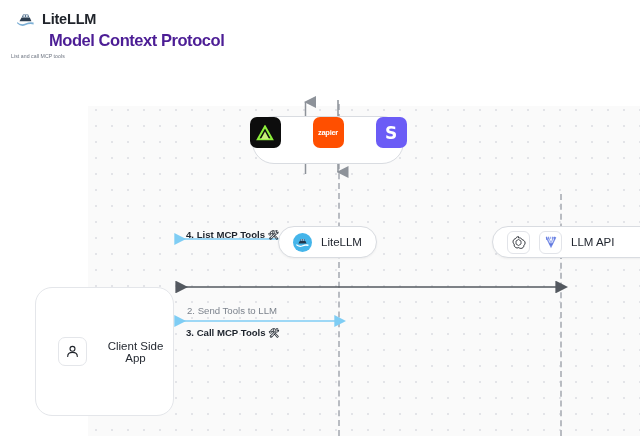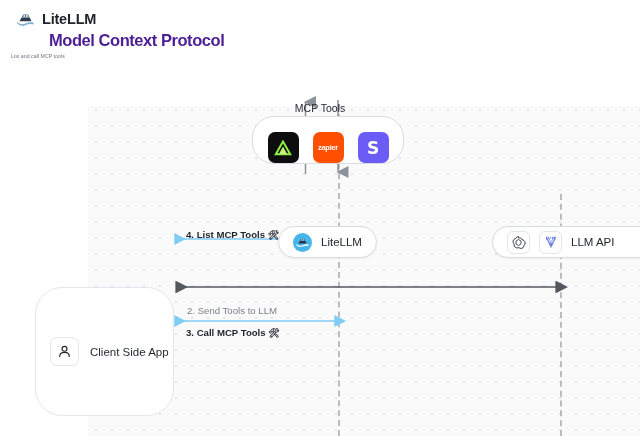--- a/index.html
+++ b/index.html
@@ -93,22 +93,22 @@
     text-align: center;
     font-size: 10.5px;
     font-weight: 500;
     color: #262b33;
   }
   .tools-box {
     position: absolute;
     left: 252px; top: 50px;
     width: 152px; height: 48px;
     border-radius: 22px;
-    display: flex; align-items: flex-end; justify-content: center;
-    gap: 14px;
+    display: flex; align-items: flex-start; justify-content: center;
+    gap: 32px;
   }
   .tool-icon {
     width: 31px; height: 31px;
     border-radius: 7px;
     display: flex; align-items: center; justify-content: center;
     flex: none;
     overflow: hidden;
   }
   .tool-a { background:#0d0d0d; }
   .tool-z { background:#ff4f00; }
@@ -152,27 +152,28 @@
     background: #ffffff;
     display:flex; align-items:center; justify-content:center;
     flex: none;
   }
 
   
   .client-box {
     position: absolute;
     left: 35px; top: 221px;
     width: 139px; height: 129px;
-    border-radius: 27px;
+    border-radius: 17px;
     background: #ffffff;
     border: 1.3px solid #e4e6ea;
     display: flex; align-items: center;
-    padding-left: 14px;
+    padding-left: 22px;
     gap: 11px;
     box-sizing: border-box;
+    text-align: center;
   }
   .client-icon {
     width: 27px; height: 27px;
     border-radius: 7px;
     border: 1px solid #e4e6ea;
     background: #ffffff;
     display:flex; align-items:center; justify-content:center;
     flex:none;
   }
   .client-label {
@@ -268,21 +269,20 @@
 
     <div class="edge-label lbl-gray" style="left:187px; top:211px;margin-top:28px;">
       <span>2. Send Tools to LLM</span>
     </div>
 
     <div class="edge-label lbl-blue" style="left:186px; top:245px;margin-top:16px;">
       <span>3. Call MCP Tools</span>
       <span class="lbl-emoji">🛠</span>
     </div>
 
-    <div class="tools-label">MCP Tools</div>
     <div class="tools-box node">
       <div class="tool-icon tool-a">
         <svg width="18" height="16" viewBox="0 0 18 16">
           <path d="M9 1.5 L16.2 14.3 L1.8 14.3 Z" fill="none" stroke="#8ef03c" stroke-width="2"></path>
           <path d="M9 6.5 L13.2 14.3 L4.8 14.3 Z" fill="#c8f07a"></path>
         </svg>
       </div>
       <div class="tool-icon tool-z">
         <span class="tool-z-text">zapier</span>
       </div>

